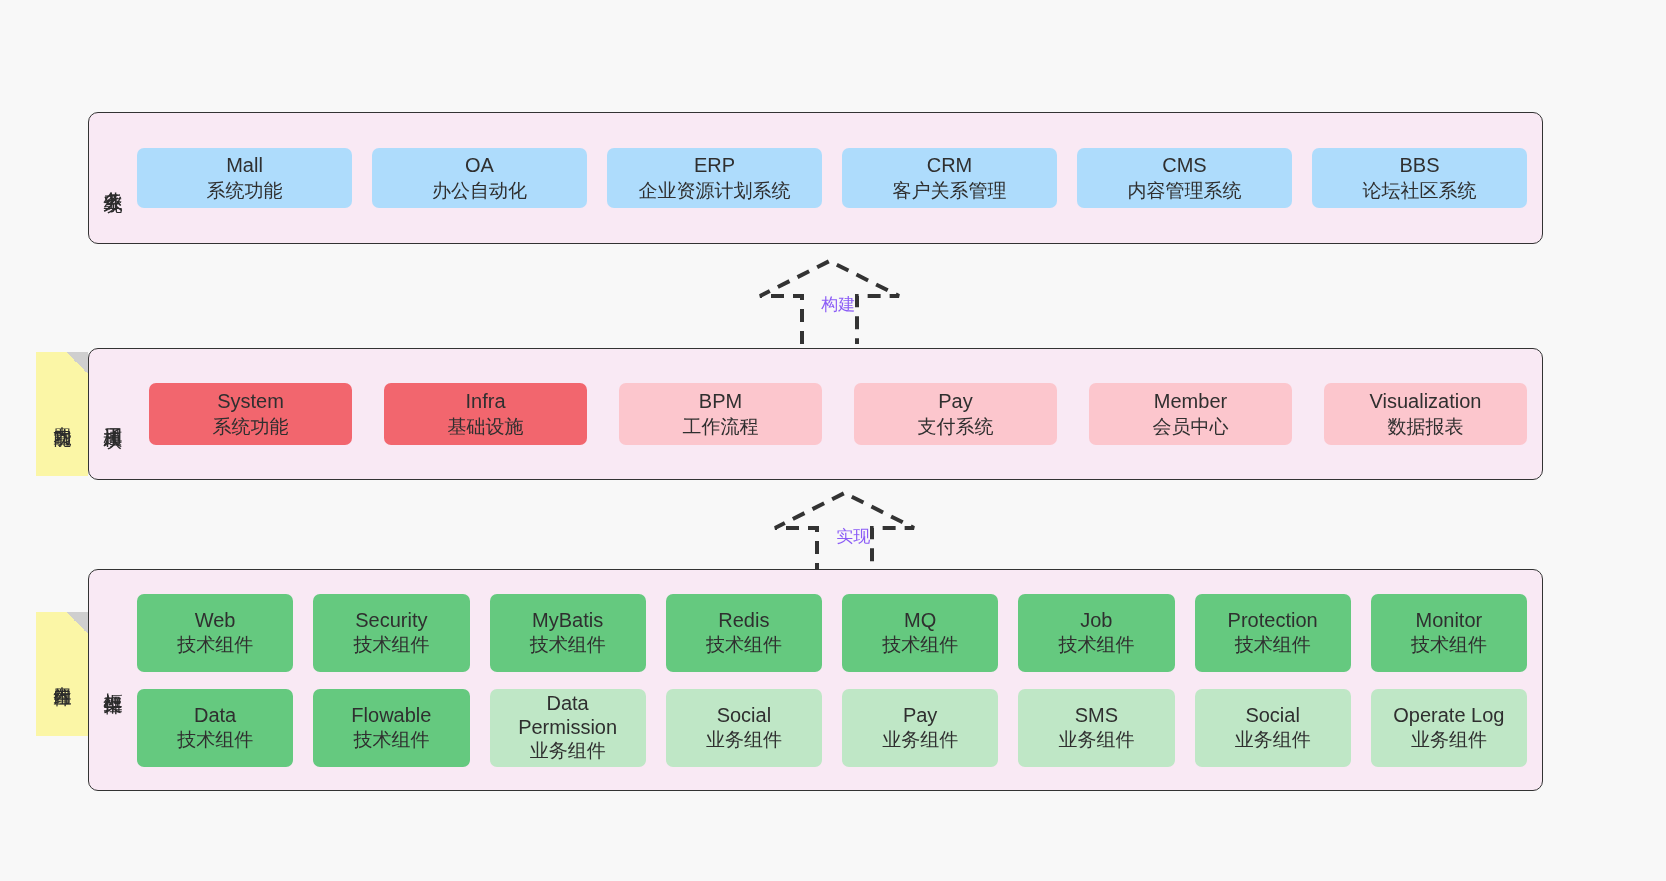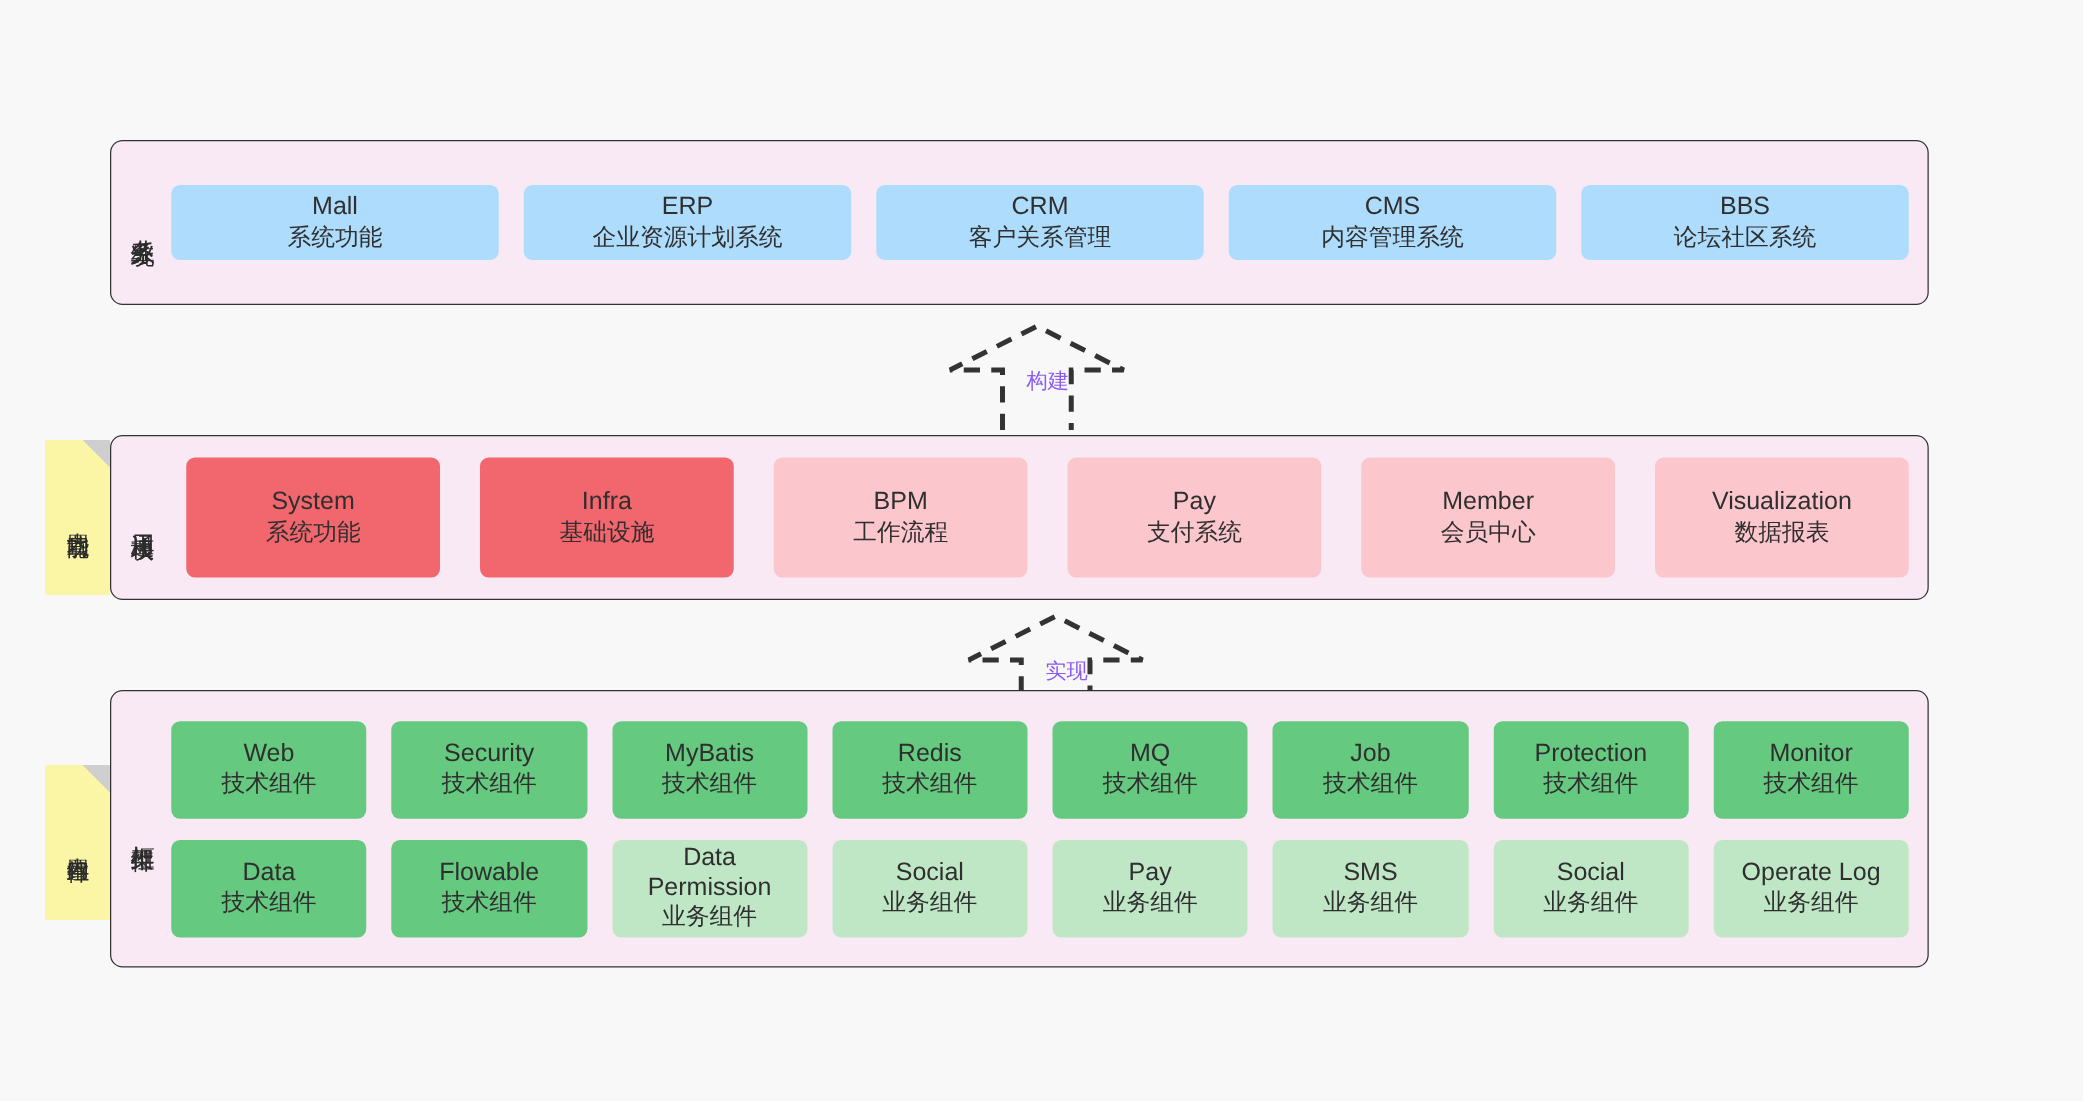--- a/index.html
+++ b/index.html
@@ -76,23 +76,23 @@
   .c-red       { background: #f2666e; }
   .c-pink      { background: #fcc6cd; }
   .c-green     { background: #65c97f; }
   .c-greenlite { background: #bfe7c6; }
 
   
   #layer-business { left: 88px;  top: 112px; width: 1455px; height: 132px; }
   #layer-business .card { height: 60px; }
 
   #layer-common   { left: 88px;  top: 348px; width: 1455px; height: 132px; }
-  #layer-common .card { height: 96px; margin-left: 12px; }
-
-  #layer-framework { left: 88px; top: 552px; width: 1455px; height: 222px; }
+  #layer-common .card { height: 62px; margin-left: 12px; }
+
+  #layer-framework { left: 88px; top: 569px; width: 1455px; height: 222px; }
   #layer-framework .card { height: 78px; }
 
   
   .note {
     position: absolute;
     background: #fbf6a6;
     width: 52px;
     display: flex;
     align-items: center;
     justify-content: center;
@@ -141,20 +141,24 @@
 
   <div class="layer" id="layer-business">
     <div class="layer-title">业务系统</div>
     <div class="layer-body">
       <div class="row">
         <div class="card c-blue">
           <span class="en">Mall</span>
           <span class="cn">系统功能</span>
         </div>
         <div class="card c-blue">
+          <span class="en">OA</span>
+          <span class="cn">办公自动化</span>
+        </div>
+        <div class="card c-blue">
           <span class="en">ERP</span>
           <span class="cn">企业资源计划系统</span>
         </div>
         <div class="card c-blue">
           <span class="en">CRM</span>
           <span class="cn">客户关系管理</span>
         </div>
         <div class="card c-blue">
           <span class="en">CMS</span>
           <span class="cn">内容管理系统</span>

